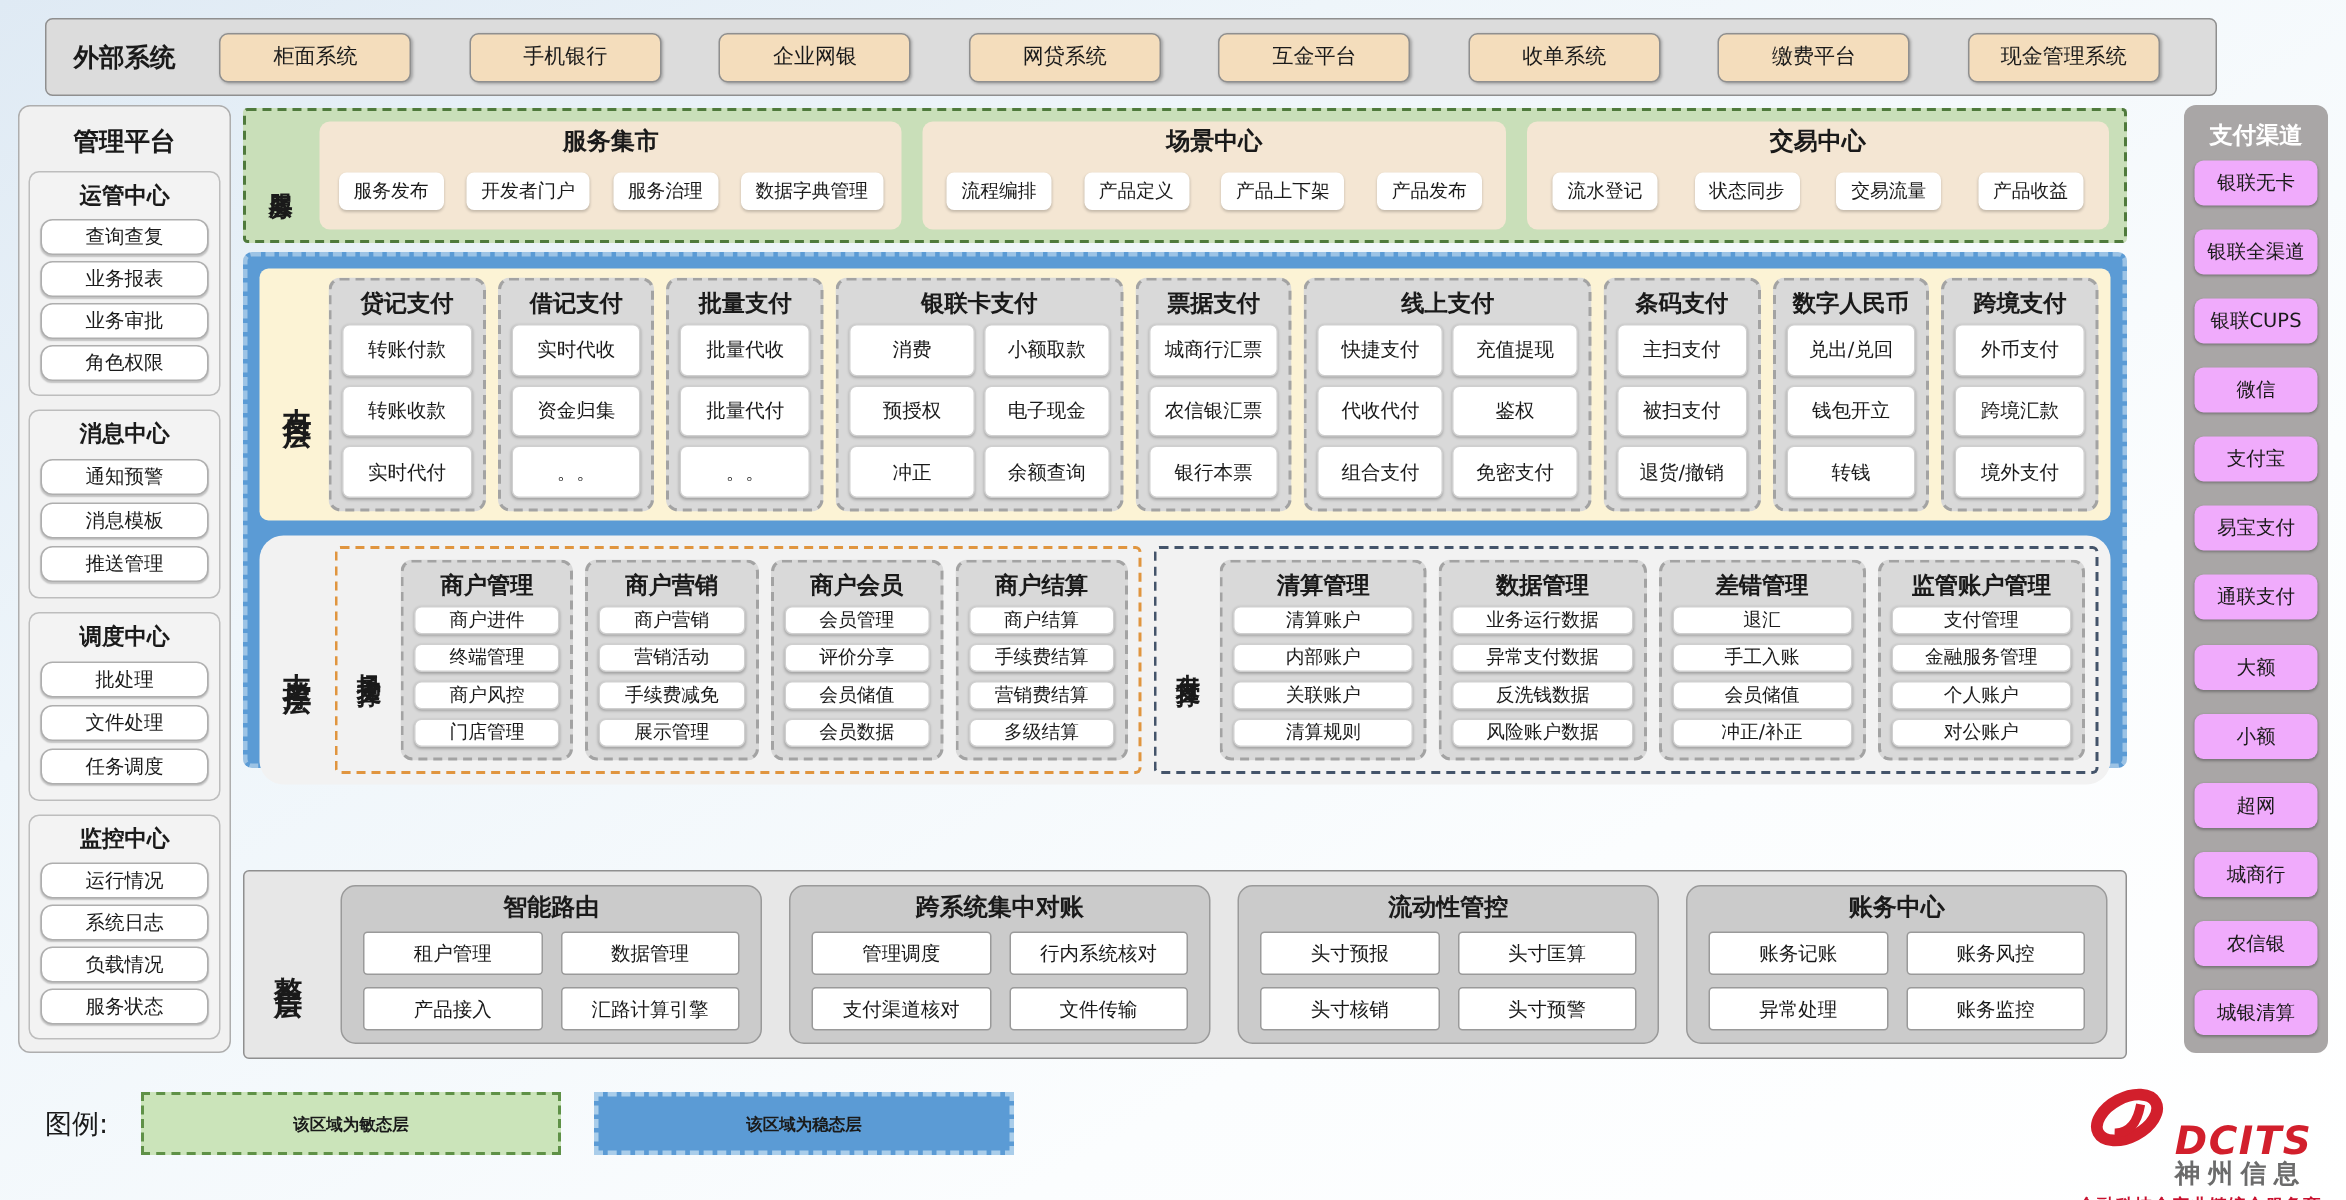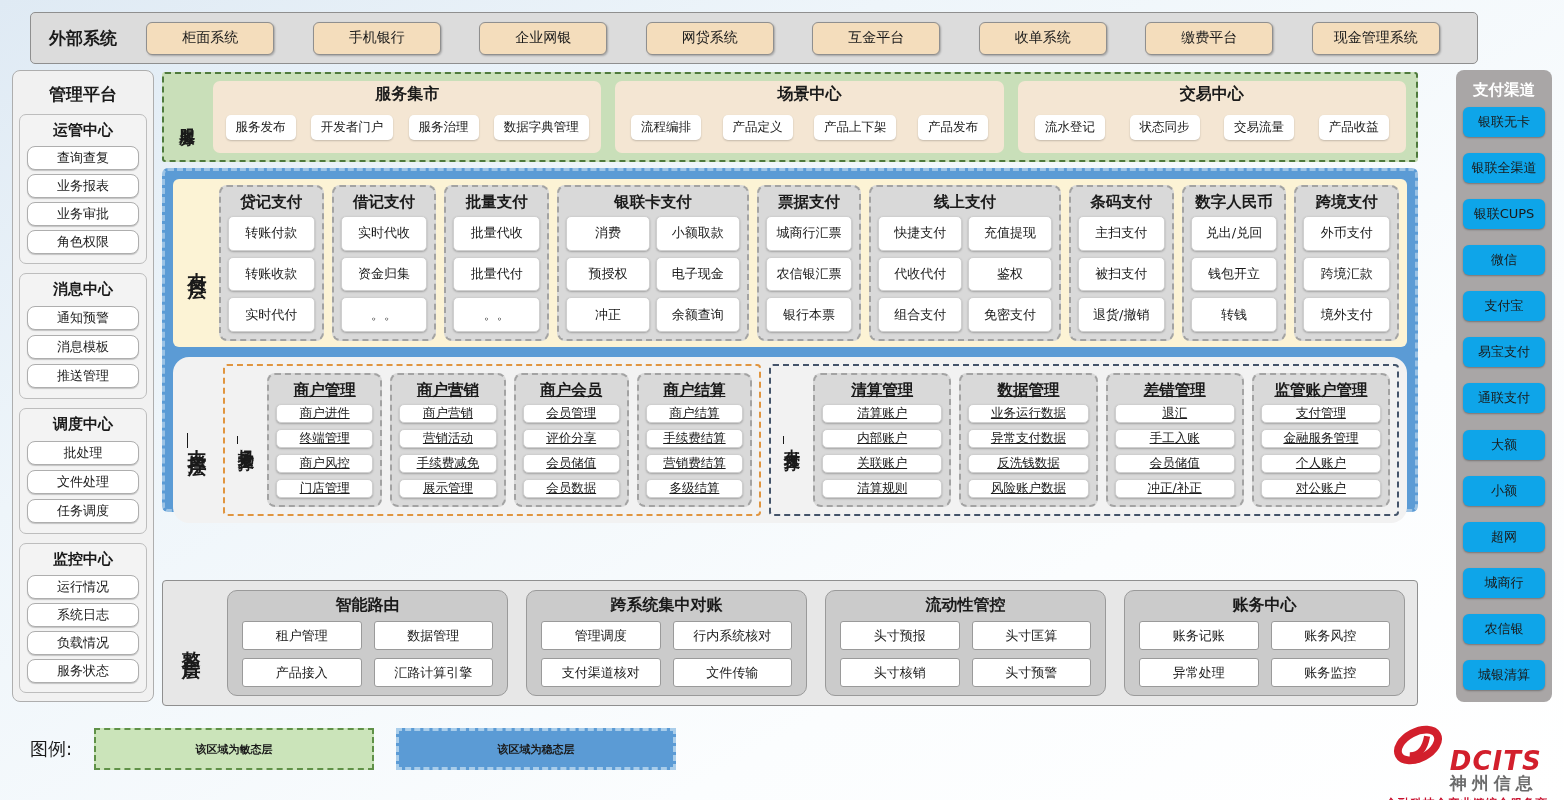--- a/index.html
+++ b/index.html
@@ -63,21 +63,21 @@
   .g-col.wide { flex:2; }
   .col-title { text-align:center; font-size:15.5px; font-weight:bold; height:24px; white-space:nowrap; }
   .col-items { flex:1; display:grid; grid-auto-rows:1fr; gap:6px; }
   .col-items.two { grid-template-columns:1fr 1fr; }
   .w-item { background:#fff; border:1px solid #cfcfcf; border-radius:5px;
             display:flex; align-items:center; justify-content:center; font-size:13px;
             box-shadow:0 1px 2px rgba(0,0,0,.25); white-space:nowrap; min-height:0; }
 
   
   .support-layer { flex:1; background:#f2f2f2; border-radius:16px;
-                   display:flex; padding:7px 8px; gap:8px;text-decoration:underline; }
+                   display:flex; padding:7px 8px; gap:8px; }
   .sup-group { border-radius:4px; display:flex; padding:7px; gap:8px; }
   .sup-group.scene { border:2px dashed #e0953f; flex:0 0 538px; }
   .sup-group.paysup { border:2px dashed #44546a; flex:1; }
   .sup-col .col-items { grid-auto-rows:1fr; }
   .sup-col .w-item { font-size:12.5px; }
 
   
   .integration-layer { position:absolute; left:162px; top:580px; width:1256px; height:126px;
                        background:#e7e7e7; border:1px solid #8f8f8f; border-radius:4px;
                        display:flex; padding:9px 12px; gap:18px; }
@@ -86,21 +86,21 @@
   .int-title { text-align:center; font-size:16px; font-weight:bold; height:26px; }
   .int-items { flex:1; display:grid; grid-template-columns:1fr 1fr; gap:8px 12px; }
   .int-items .w-item { border-radius:3px; border:1px solid #9a9a9a; font-size:13px; box-shadow:none; }
 
   
   .right-sidebar { position:absolute; left:1428px; top:70px; width:96px; height:632px;
                    background:#a9a6a6; border-radius:8px; display:flex; flex-direction:column;
                    padding:8px 7px 12px;margin-left:28px; }
   .chan-title { color:#ffffff; font-size:15.5px; font-weight:bold; text-align:center; padding:2px 0 6px; }
   .chan-items { flex:1; display:flex; flex-direction:column; justify-content:space-between; }
-  .chan-btn { background:#0ea5e9; border-radius:6px; height:30px; display:flex; align-items:center;
+  .chan-btn { background:#f0abfc; border-radius:6px; height:30px; display:flex; align-items:center;
               justify-content:center; font-size:13px; box-shadow:0 1px 2px rgba(0,0,0,.3);
               white-space:nowrap; }
 
   
   .legend { position:absolute; left:30px; top:728px; display:flex; align-items:center; gap:22px; }
   .legend-label { font-size:18px; }
   .legend-swatch { width:280px; height:42px; display:flex; align-items:center; justify-content:center;
                    font-size:11px; font-weight:bold; }
   .legend-green { background:#cbe4ba; border:2px dashed #5f9147; }
   .legend-blue  { background:#5b9bd5; border:3px dashed #a9cdea; }

